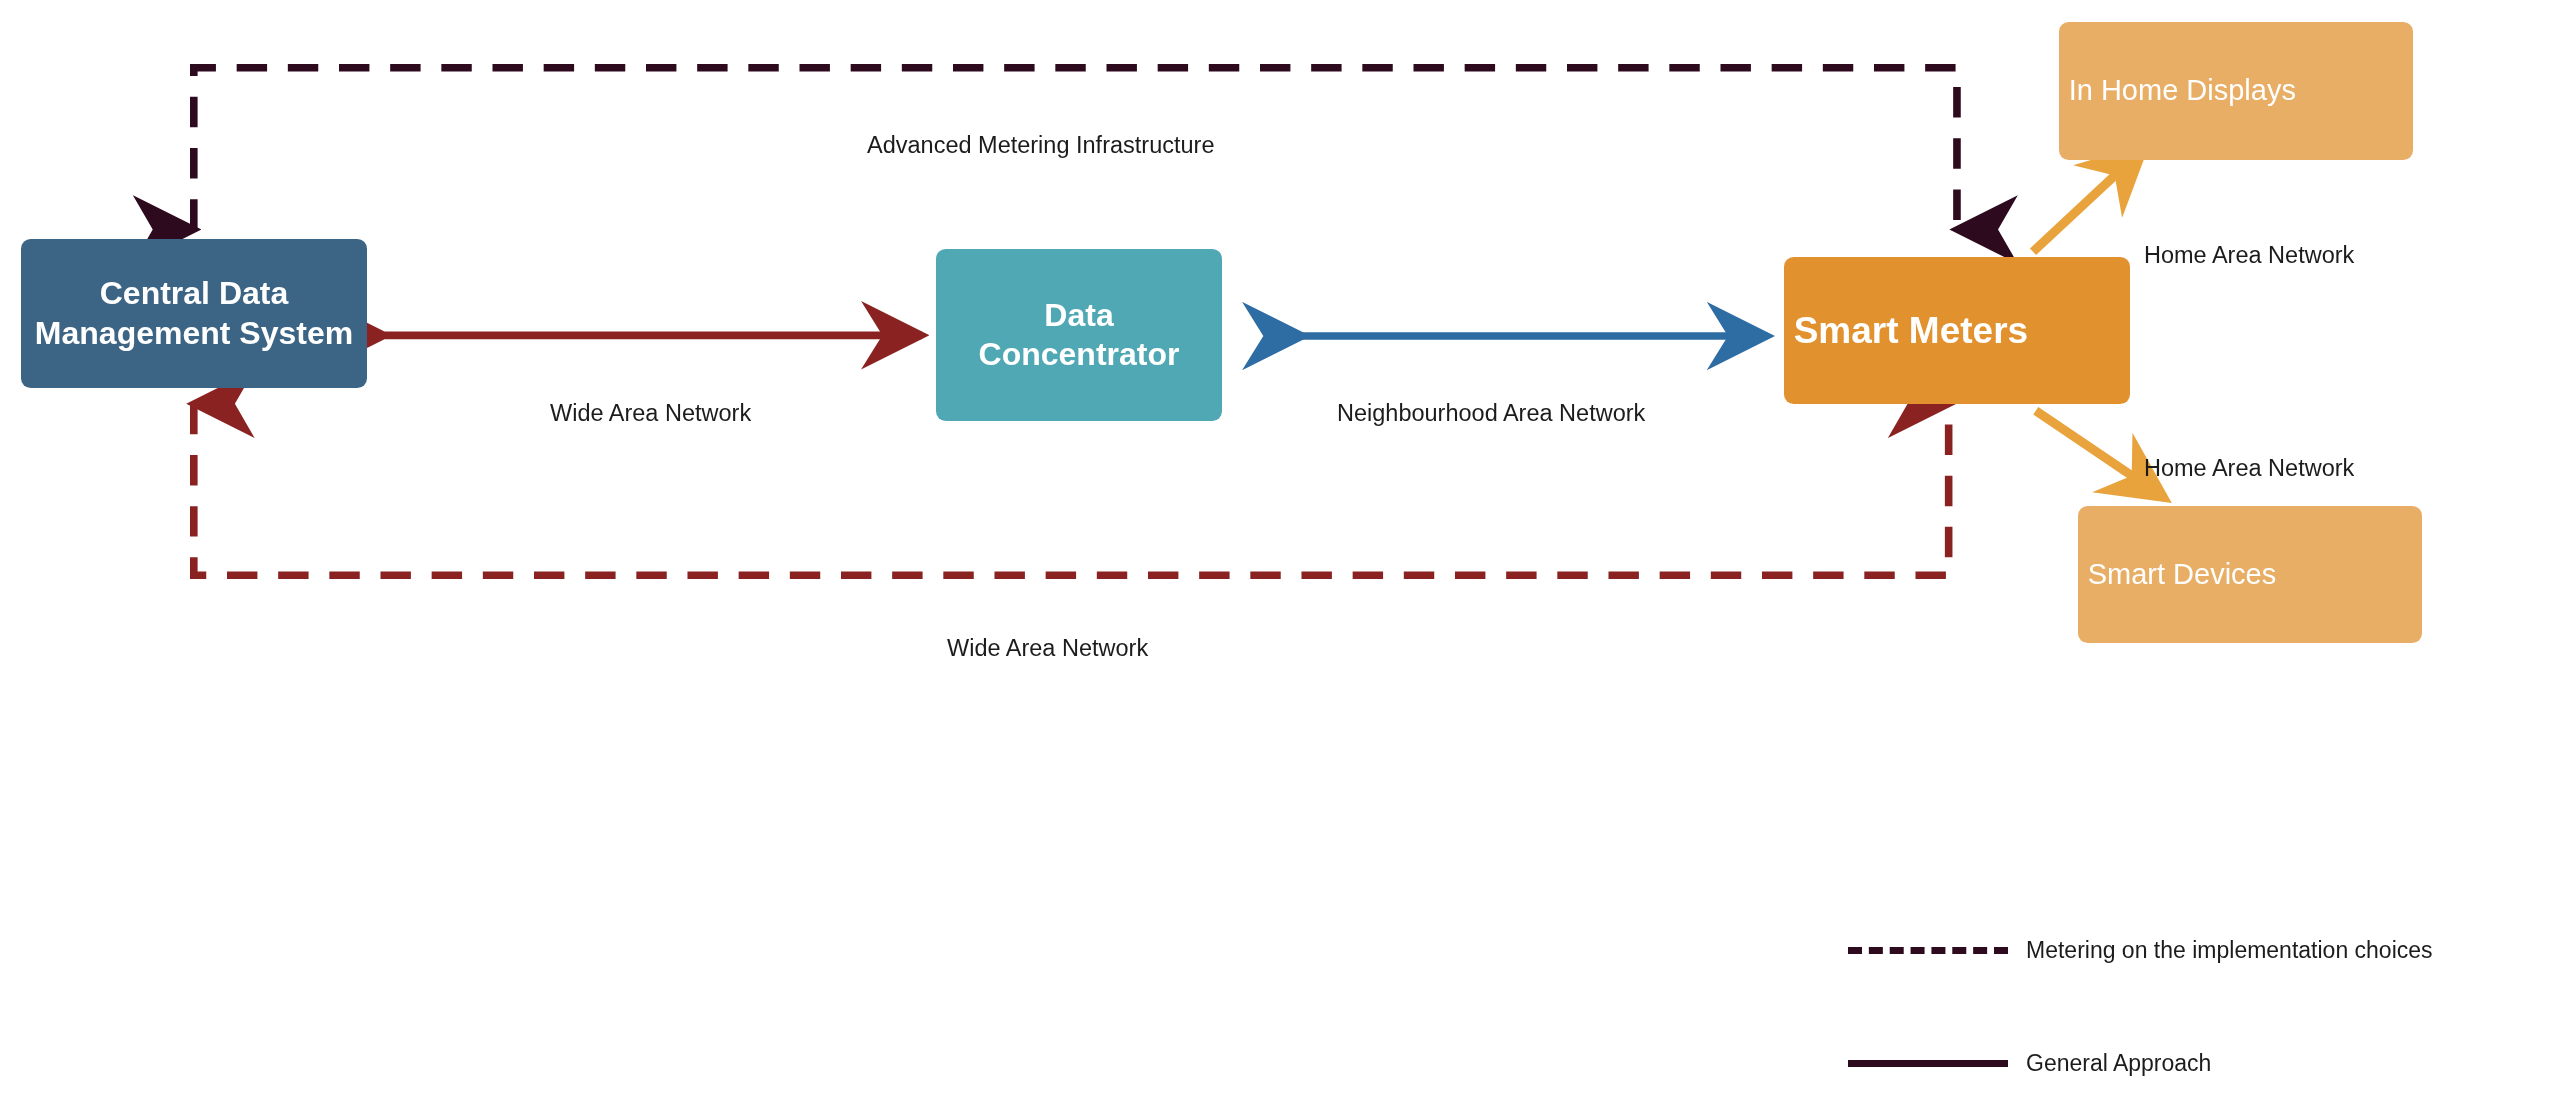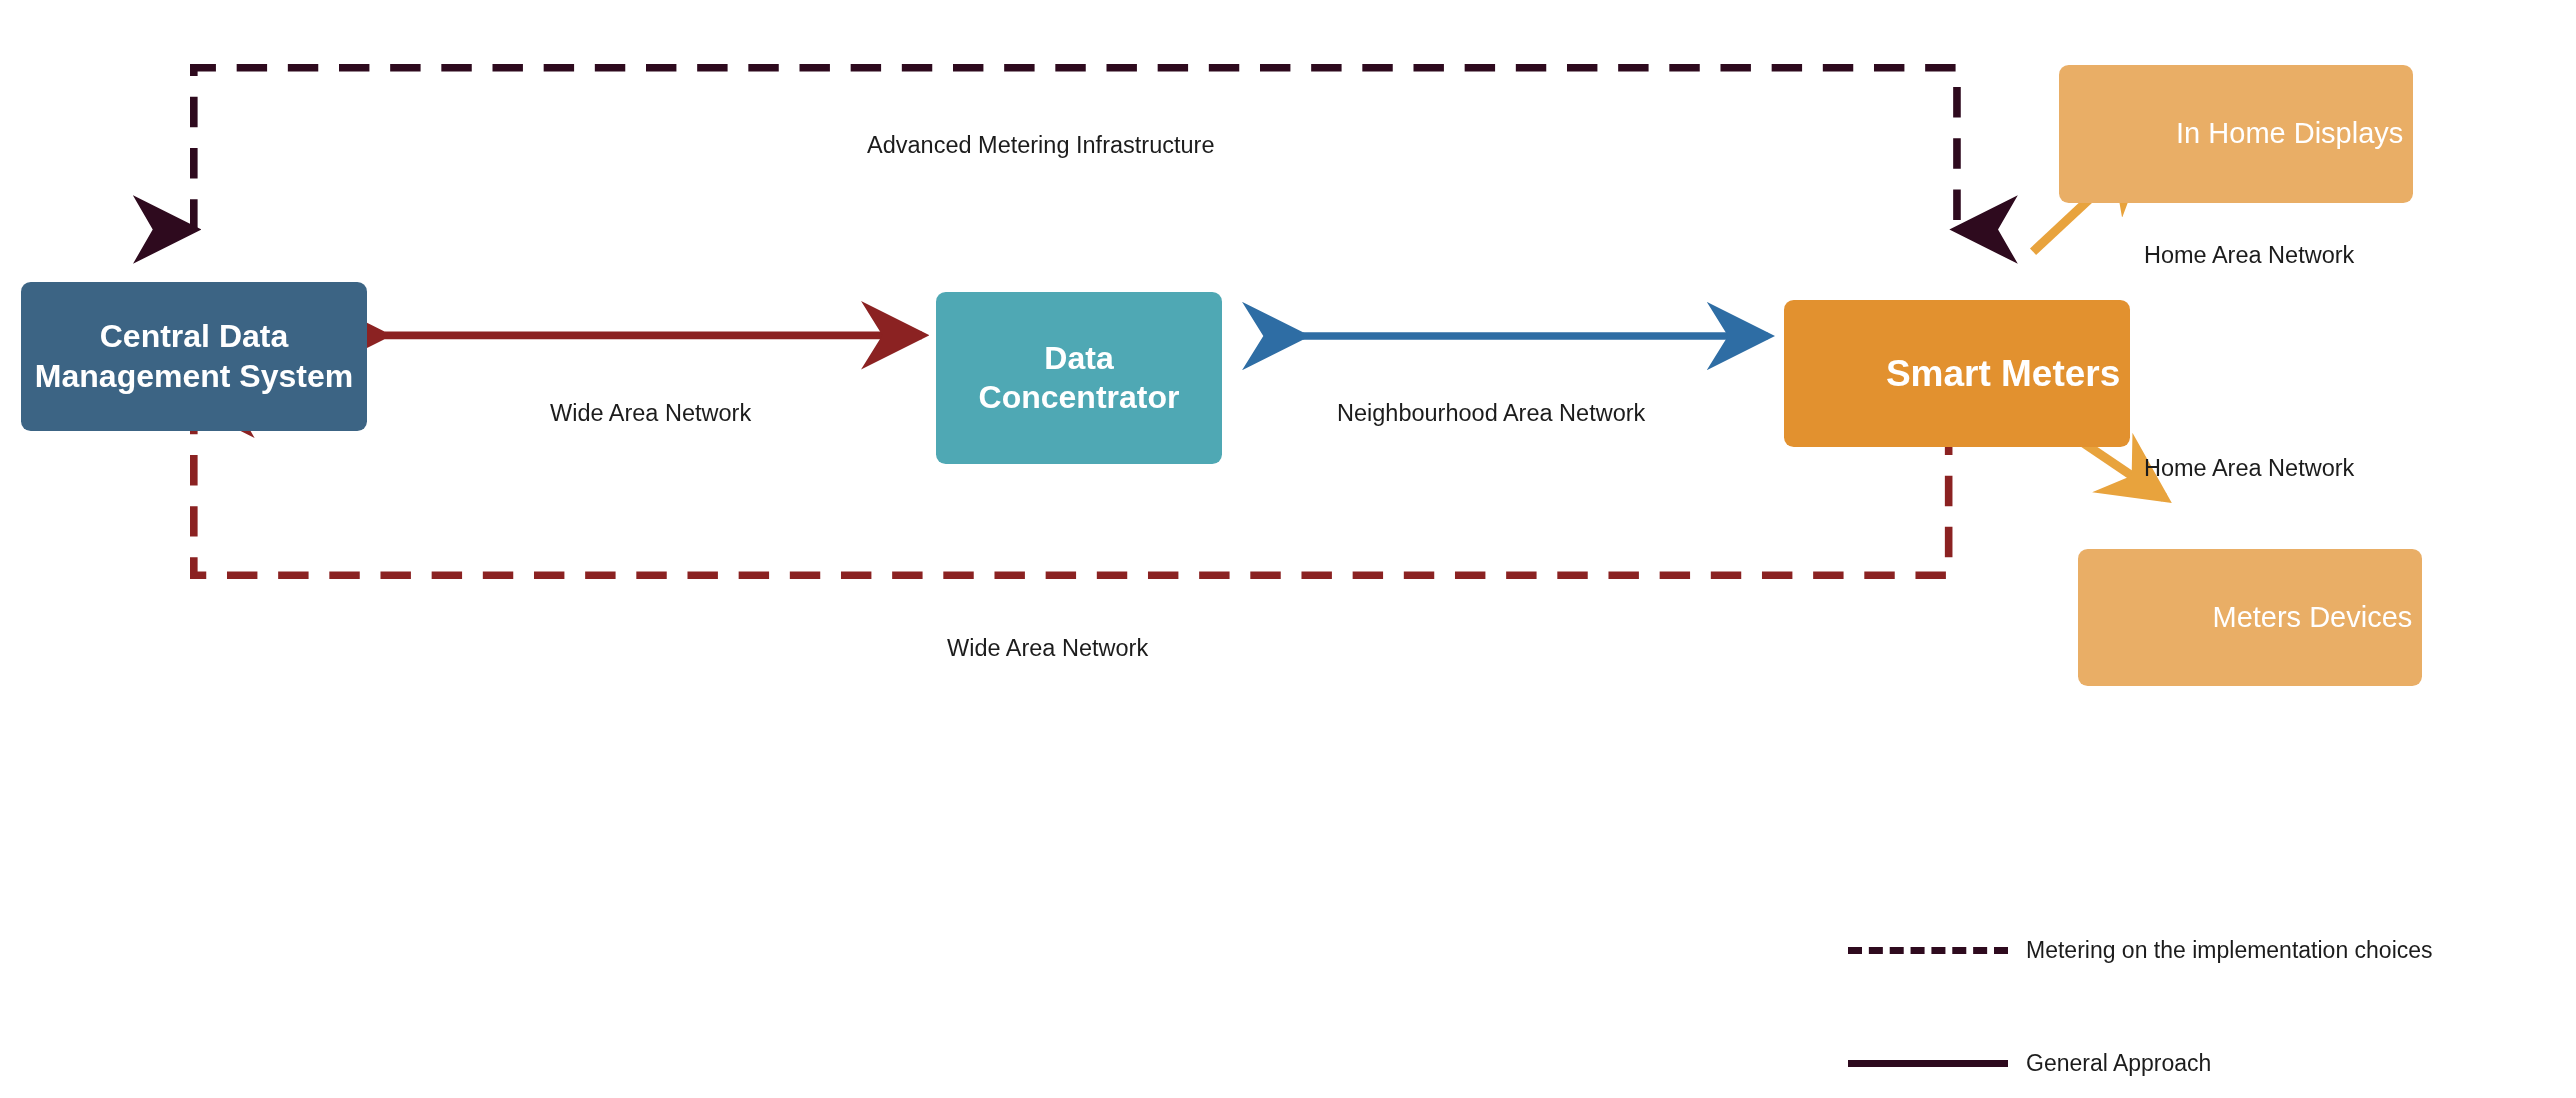--- a/index.html
+++ b/index.html
@@ -26,27 +26,26 @@
     top: 0;
     width: 2576px;
     height: 1098px;
     pointer-events: none;
   }
   .node {
     position: absolute;
     border-radius: 9.7px;
     display: flex;
     align-items: center;
-    justify-content: flex-end;
+    justify-content: flex-start;
     text-align: center;
     color: #ffffff;
     box-sizing: border-box;
     line-height: 1.22;
     padding: 4.1px 9.7px;
-    margin-top: 43px;
   }
   .node-cdms {
     left: 21px; top: 239px; width: 346px; height: 149px;
     background: #3C6484;
     font-size: 32px; font-weight: bold;
   }
   .node-dc {
     left: 936px; top: 249px; width: 286px; height: 172px;
     background: #4FA8B4;
     font-size: 32px; font-weight: bold;
@@ -172,21 +171,21 @@
 
   <div class="node node-sm">
     <span>Smart Meters</span>
   </div>
 
   <div class="node node-ihd">
     <span>In Home Displays</span>
   </div>
 
   <div class="node node-sd">
-    <span>Meters Devices</span>
+    <span>Smart Devices</span>
   </div>
 
   <div class="edge-label lbl-ami">Advanced Metering Infrastructure</div>
   <div class="edge-label lbl-wan1">Wide Area Network</div>
   <div class="edge-label lbl-nan">Neighbourhood Area Network</div>
   <div class="edge-label lbl-han1">Home Area Network</div>
   <div class="edge-label lbl-han2">Home Area Network</div>
   <div class="edge-label lbl-wan2">Wide Area Network</div>
 
   <div class="legend">

